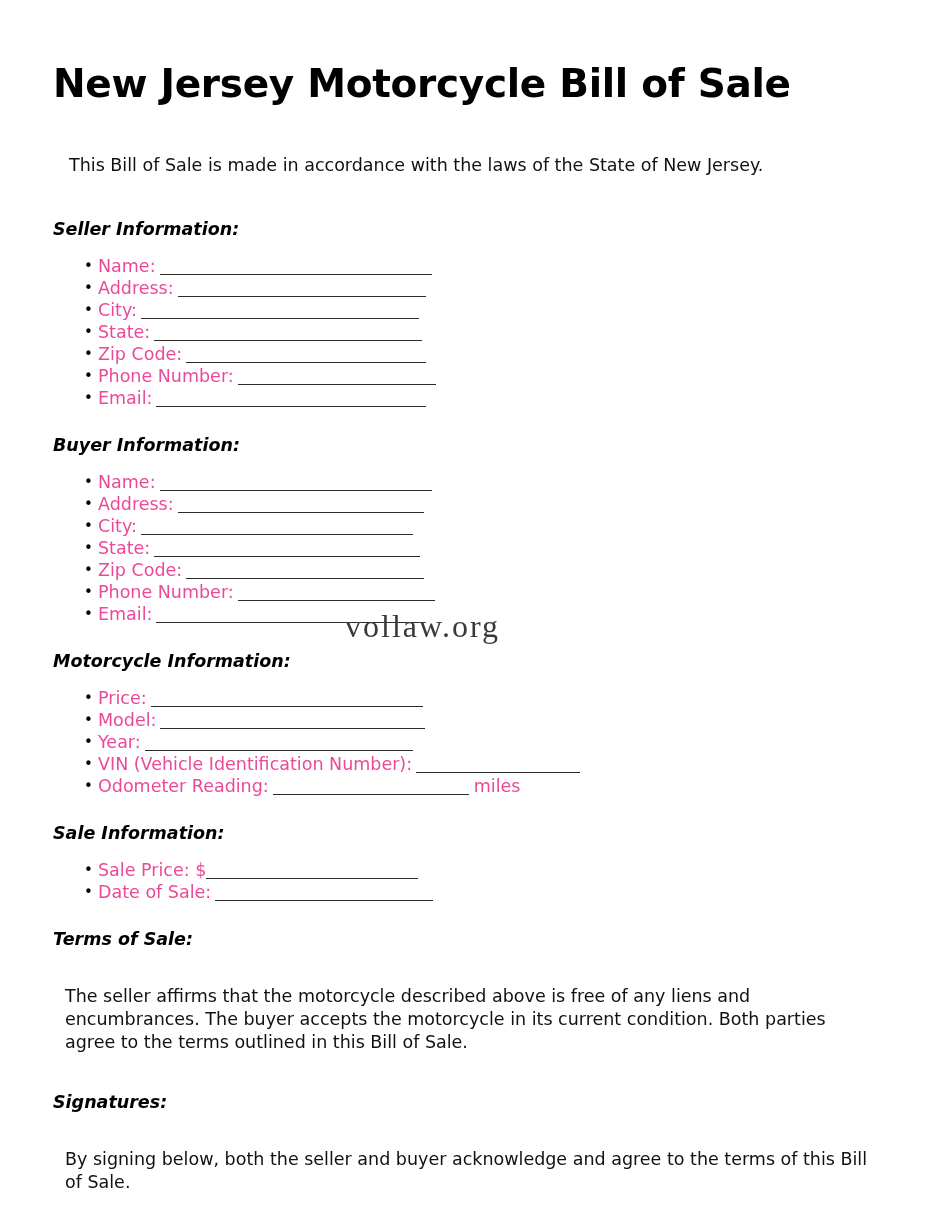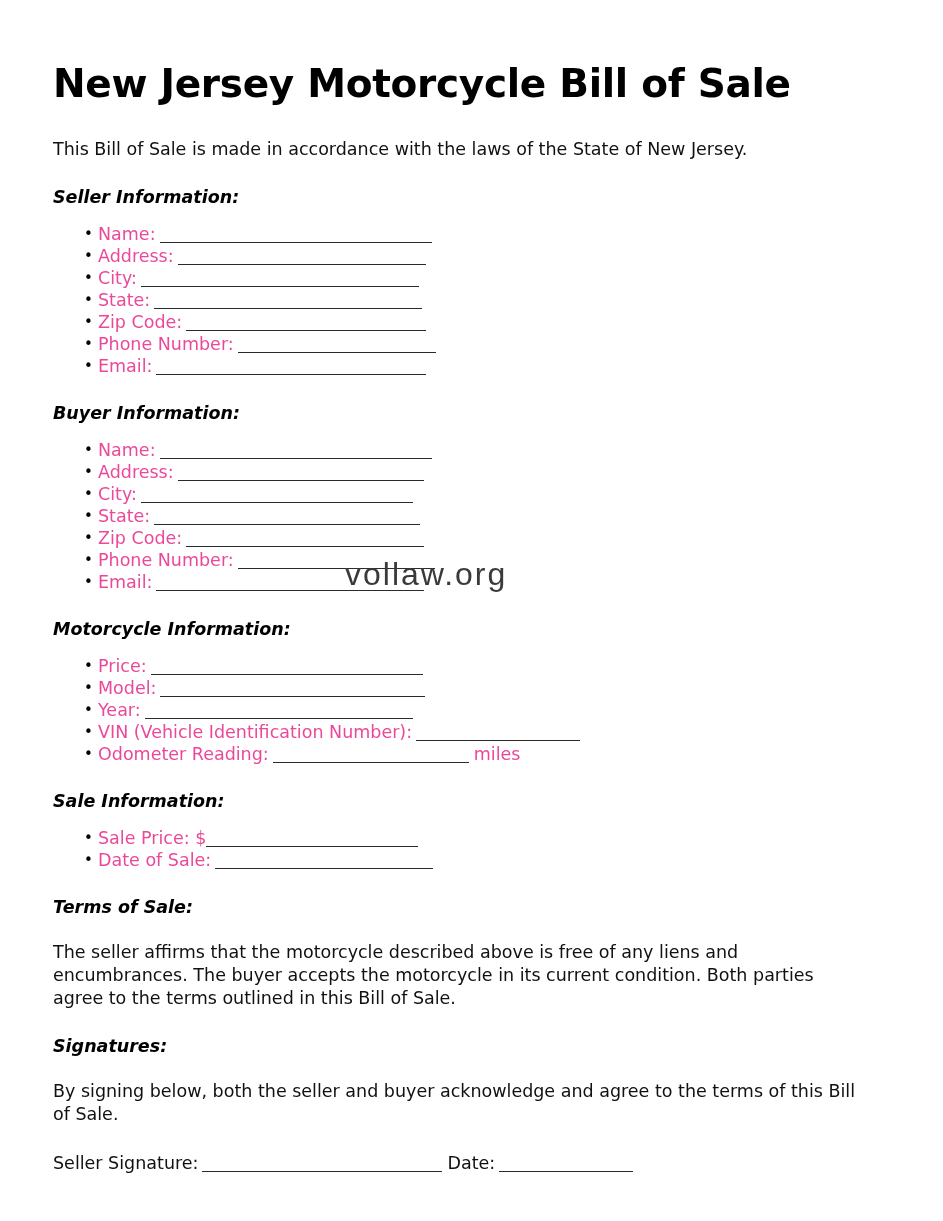--- a/index.html
+++ b/index.html
@@ -28,21 +28,21 @@
     font-weight: bold;
     letter-spacing: -0.3px;
     line-height: 1.15;
     margin: 0;
     padding-top: 62px;
     color: #000;
   }
   .intro-line {
     font-size: 17.5px;
     line-height: 1.35;
-    margin: 0;
+    margin: 16px;
     padding-top: 31px;
     color: #111;
   }
   .section-heading {
     font-size: 17.5px;
     font-weight: bold;
     margin: 0;
     padding-top: 26px;
     color: #000;
     position: relative;
@@ -80,38 +80,38 @@
   }
   .blank.tight {
     margin-left: 0;
   }
   .suffix {
     margin-left: 5px;
   }
   .body-para {
     font-size: 17.5px;
     line-height: 23px;
-    margin: 0;
+    margin: 12px;
     padding-top: 24px;
     color: #111;
     max-width: 815px;
   }
   .sig-line {
     font-size: 17.5px;
     line-height: 23px;
     margin: 0;
     padding-top: 26px;
     color: #111;
     white-space: nowrap;
   }
   .watermark {
     position: absolute;
     left: 345px;
-    top: 556px;
-    font-family: Liberation Sans, sans-serif;
+    top: 608px;
+    font-family: Liberation Serif, serif;
     font-size: 32px;
     letter-spacing: 2px;
     color: #3a3a3a;
     white-space: nowrap;
     pointer-events: none;
   }
 </style>
 </head>
 <body>
 

